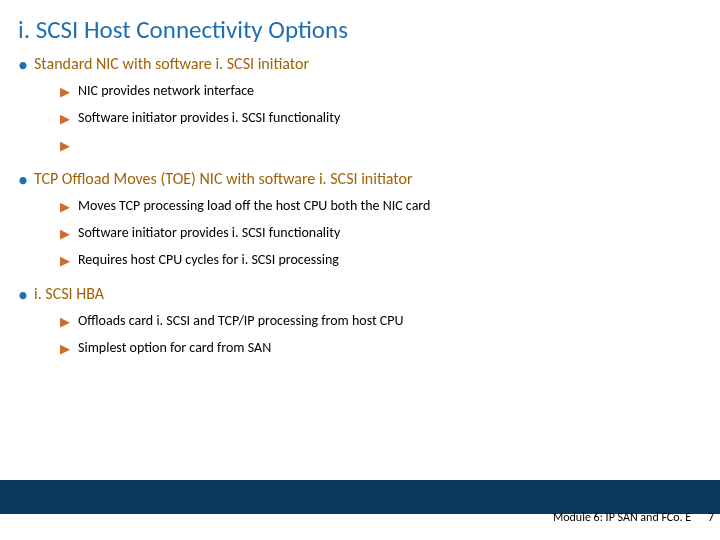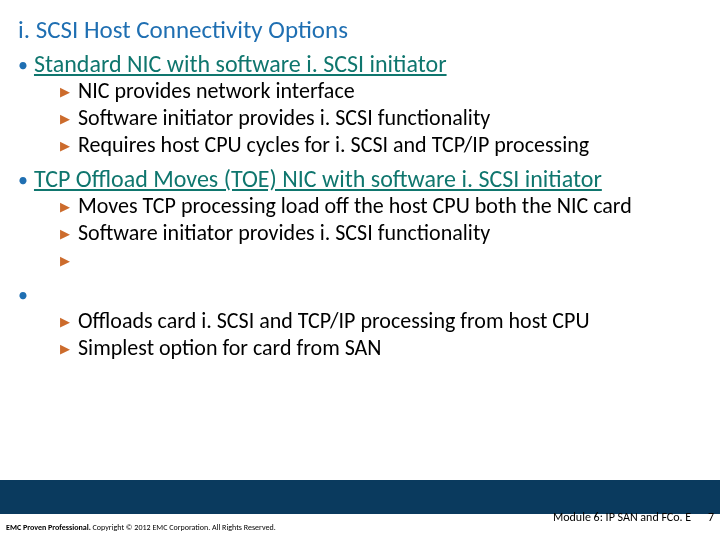--- a/index.html
+++ b/index.html
@@ -3,25 +3,25 @@
 <meta charset="utf-8">
 <style>
   * { margin: 0; padding: 0; box-sizing: border-box; }
   html, body { width: 720px; height: 540px; font-family: Calibri, Arial, sans-serif; background: #fff; overflow: hidden; }
   .slide { width: 720px; height: 540px; position: relative; display: flex; flex-direction: column; }
   .title { color: #1f6fb2; font-size: 25px; font-weight: 400; padding: 14px 18px 6px 18px; }
   .content { flex: 1; padding: 0 18px 0 18px; }
   .top-bullet { display: flex; align-items: flex-start; margin-top: 8px; }
   .top-bullet:first-child { margin-top: 0; }
   .dot { color: #1f6fb2; font-size: 20px; line-height: 24px; margin-right: 6px; margin-top: 2px; }
-  .top-text { font-size: 24px; color: #0f766e; line-height: 26px; text-decoration: underline; }
+  .top-text { font-size: 16px; color: #a16207; line-height: 26px; }
   .sub-list { margin-left: 42px; margin-top: 2px; }
   .sub-item { display: flex; align-items: flex-start; margin-top: 2px; }
   .arrow { color: #cc6b2c; font-size: 13px; line-height: 24px; margin-right: 8px; margin-top: 1px; }
-  .sub-text { font-size: 22px; color: #000; line-height: 24px; }
+  .sub-text { font-size: 14px; color: #000; line-height: 24px; }
   .footer-band { position: absolute; left: 0; right: 0; bottom: 26px; height: 34px; background: #0a3a5e; }
   .footer-text { position: absolute; left: 6px; bottom: 8px; font-size: 8px; color: #000; }
   .footer-text .strong { font-weight: 700; }
   .footer-right { position: absolute; right: 6px; bottom: 16px; font-size: 12px; color: #000; text-align: center; }
   .pagenum { margin-left: 14px; }
 </style>
 </head>
 <body>
 <div class="slide">
 
@@ -37,60 +37,58 @@
       <div class="sub-item">
         <span class="arrow">▶</span>
         <span class="sub-text">NIC provides network interface</span>
       </div>
       <div class="sub-item">
         <span class="arrow">▶</span>
         <span class="sub-text">Software initiator provides i. SCSI functionality</span>
       </div>
       <div class="sub-item">
         <span class="arrow">▶</span>
-        <span class="sub-text">Requires host CPU cycles for i. SCSI and TCP/IP processing</span>
       </div>
     </div>
 
     <div class="top-bullet">
       <span class="dot">•</span>
       <span class="top-text">TCP Offload Moves (TOE) NIC with software i. SCSI initiator</span>
     </div>
     <div class="sub-list">
       <div class="sub-item">
         <span class="arrow">▶</span>
         <span class="sub-text">Moves TCP processing load off the host CPU both the NIC card</span>
       </div>
       <div class="sub-item">
         <span class="arrow">▶</span>
         <span class="sub-text">Software initiator provides i. SCSI functionality</span>
       </div>
       <div class="sub-item">
         <span class="arrow">▶</span>
+        <span class="sub-text">Requires host CPU cycles for i. SCSI processing</span>
       </div>
     </div>
 
     <div class="top-bullet">
       <span class="dot">•</span>
+      <span class="top-text">i. SCSI HBA</span>
     </div>
     <div class="sub-list">
       <div class="sub-item">
         <span class="arrow">▶</span>
         <span class="sub-text">Offloads card i. SCSI and TCP/IP processing from host CPU</span>
       </div>
       <div class="sub-item">
         <span class="arrow">▶</span>
         <span class="sub-text">Simplest option for card from SAN</span>
       </div>
     </div>
 
   </div>
 
   <div class="footer-band"></div>
-  <div class="footer-text">
-    <span class="strong">EMC Proven Professional.</span><span> Copyright © 2012 EMC Corporation. All Rights Reserved.</span>
-  </div>
   <div class="footer-right">
     <span>Module 6: IP SAN and FCo. E</span>
     <span class="pagenum">7</span>
   </div>
 
 </div>
 
 </body></html>

